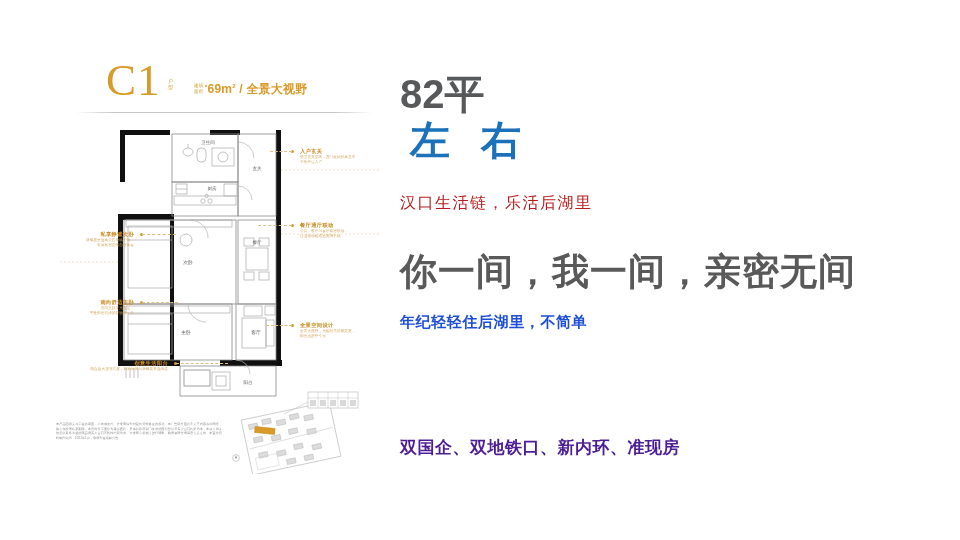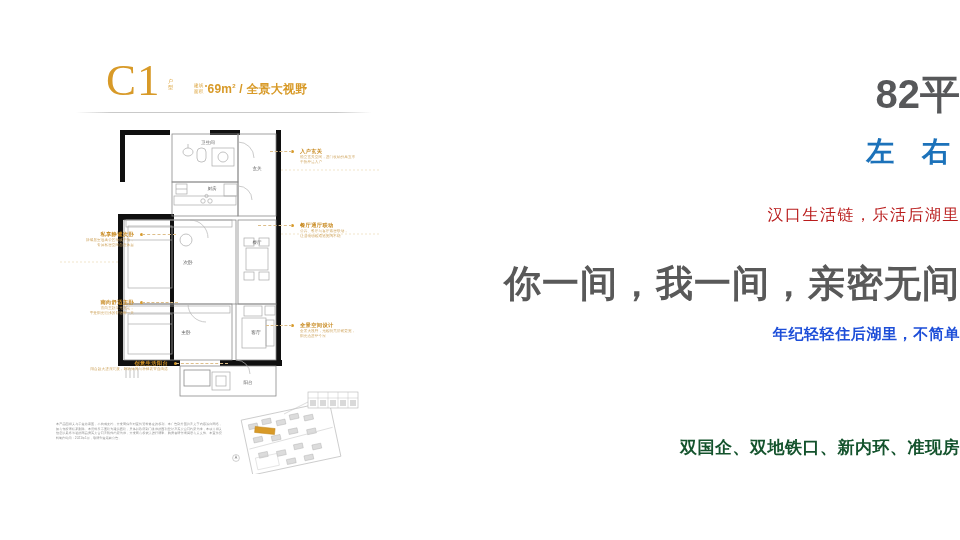--- a/index.html
+++ b/index.html
@@ -160,37 +160,37 @@
     left: 232px; top: 388px;
     width: 130px; height: 86px;
   }
   .siteplan svg { display: block; }
 
   
   .right-pane {
     position: absolute;
     left: 400px; top: 0;
     width: 560px; height: 540px;
-    text-align: right;
+    text-align: left;
   }
   .headline-area {
     position: absolute;
     left: 0; top: 70px;
     width: 560px;
   }
   .h-82 {
     font-size: 40px;
     font-weight: bold;
     color: #57585A;
     line-height: 48px;
     letter-spacing: 0px;
   }
   .h-zuoyou {
-    margin-top: 16px;
-    font-size: 28px;
+    margin-top: 4px;
+    font-size: 40px;
     font-weight: bold;
     color: #1C72BA;
     line-height: 36px;
     letter-spacing: 10px;
     text-indent: 10px;
   }
   .sub-line {
     margin-top: 34px;
     font-size: 16px;
     color: #b91c1c;
@@ -213,21 +213,21 @@
     color: #1d4ed8;
     letter-spacing: .6px;
     line-height: 20px;
   }
   .footer-line {
     position: absolute;
     left: 0; top: 436px;
     width: 560px;
     font-size: 17px;
     font-weight: bold;
-    color: #14532d;
+    color: #4c1d95;
     letter-spacing: .5px;
     line-height: 24px;
   }
 
   
 </style>
 </head>
 <body>
 
 <div class="page">

